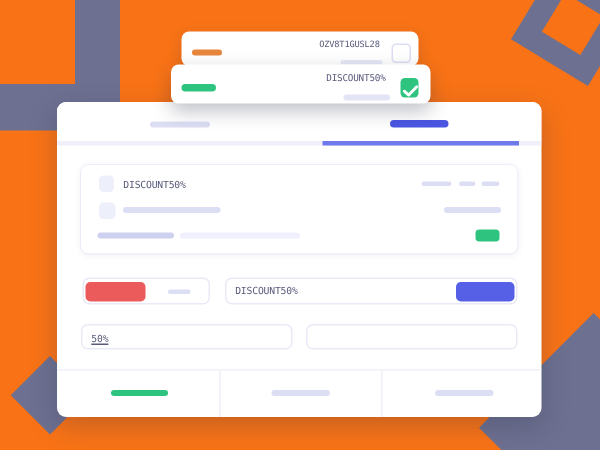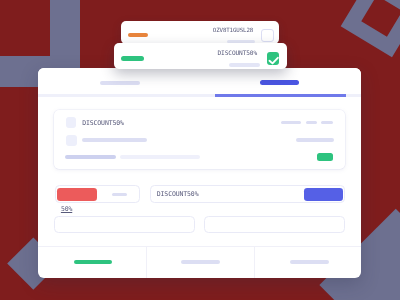--- a/index.html
+++ b/index.html
@@ -1,19 +1,19 @@
 <!DOCTYPE html>
 <html><head>
 <meta charset="utf-8">
 <title>Coupon Manager Illustration</title>
 <style>
   html,body{margin:0;padding:0;background:#646784;}
   body{width:400px;height:300px;overflow:hidden;
        font-family:"DejaVu Sans Mono","Liberation Mono",monospace;}
-  #stage{position:relative;width:400px;height:300px;background:#7f1d1d;overflow:hidden;}
+  #stage{position:relative;width:400px;height:300px;background:#f97316;overflow:hidden;}
 
   
   .band{position:absolute;background:#6d7090;}
   .band-v{left:50px;top:0;width:30px;height:56px;}
   .band-h{left:0;top:56px;width:80px;height:31px;}
   .dia{position:absolute;background:#6d7090;}
   .dia-left{left:15.2px;top:244.8px;width:36.7px;height:36.7px;transform:rotate(45deg);}
   .dia-right{left:342.4px;top:230.8px;width:107.5px;height:107.5px;transform:rotate(45deg);}
   .ring{position:absolute;border:15px solid #6d7090;background:transparent;box-sizing:border-box;}
   .ring-tr{left:351.6px;top:-14.3px;width:59.6px;height:59.6px;transform:rotate(31.2deg);}
@@ -88,21 +88,21 @@
 
     <div class="ibox" style="left:16.6px;top:117.4px;width:85.9px;height:17.4px;"></div>
     <div class="btn" style="left:19px;top:119.6px;width:40px;height:13.6px;background:#ec5b5b;border-radius:3.2px;"></div>
     <div class="pill" style="left:73.9px;top:125.1px;width:15.6px;height:3.2px;"></div>
 
     <div class="ibox" style="left:111.7px;top:117.4px;width:195.5px;height:17.2px;"></div>
     <span class="code" style="left:118.8px;top:122.6px;">DISCOUNT50%</span>
     <div class="btn" style="left:266.2px;top:119.6px;width:39.2px;height:13.2px;background:#5560e6;border-radius:3.2px;"></div>
 
     <div class="ibox" style="left:16.4px;top:147.6px;width:141px;height:17px;"></div>
-    <span class="code" style="left:22.9px;top:138px;text-decoration:underline;">50%</span>
+    <span class="code" style="left:22.9px;top:155px;text-decoration:underline;">50%</span>
     <div class="ibox" style="left:166.4px;top:147.6px;width:141px;height:17px;"></div>
 
     <div id="footer-line"></div>
     <div class="vdiv" style="left:108px;"></div>
     <div class="vdiv" style="left:216px;"></div>
     <div class="pill" style="left:36px;top:192px;width:38px;height:3.5px;background:#2ec37f;"></div>
     <div class="pill" style="left:143px;top:192px;width:39px;height:3.5px;"></div>
     <div class="pill" style="left:252px;top:192px;width:39px;height:3.5px;"></div>
   </div>
 

